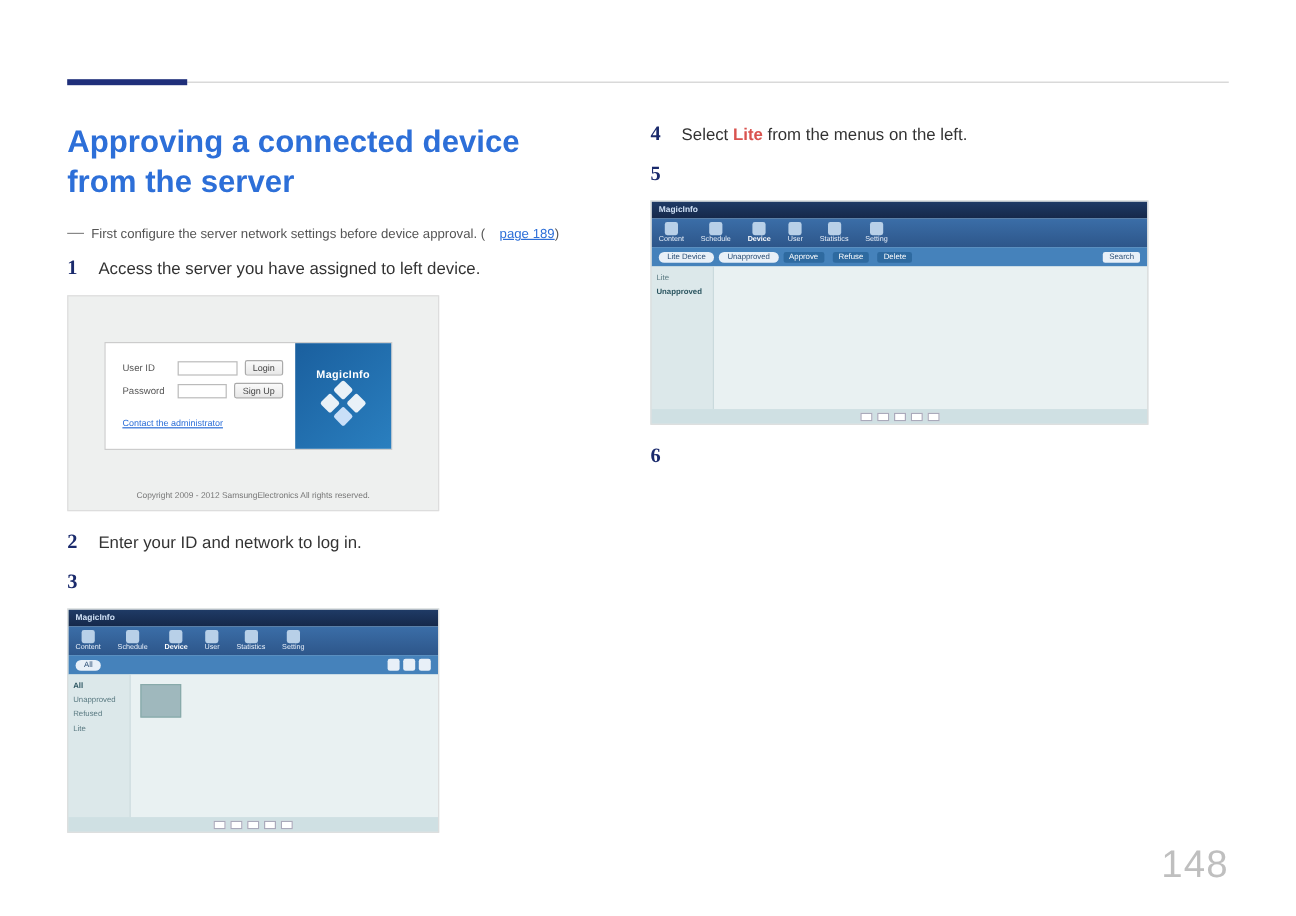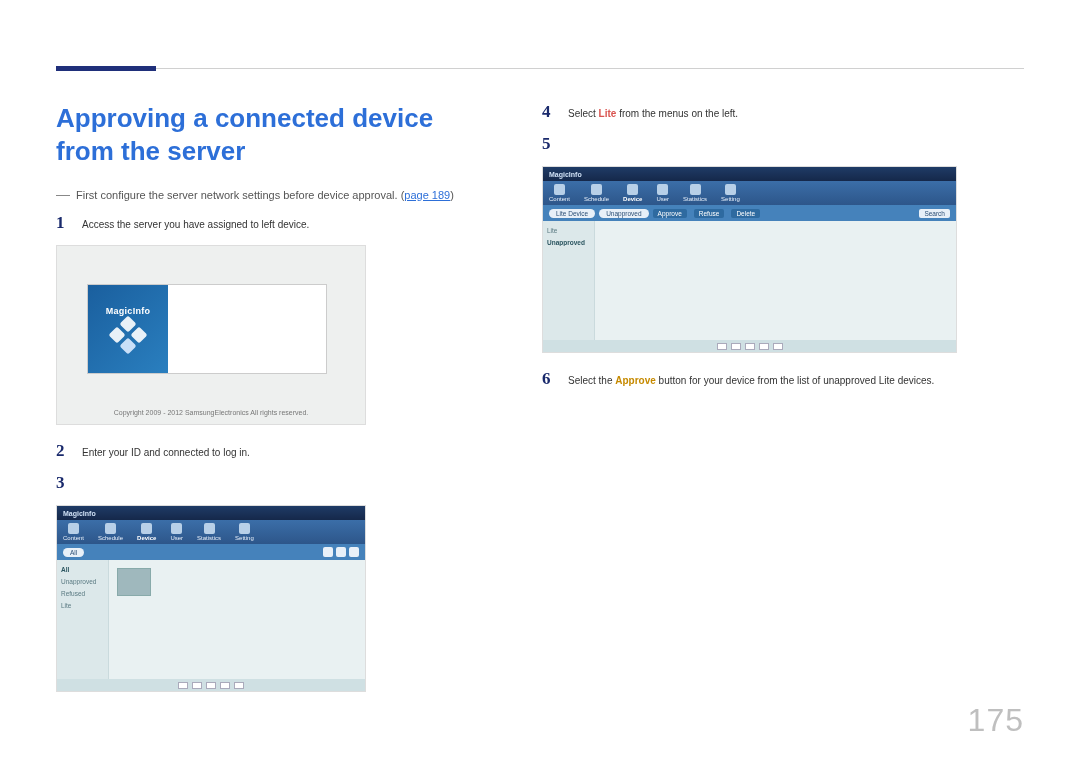--- a/index.html
+++ b/index.html
@@ -7,24 +7,24 @@
   .page { position: relative; width: 1080px; height: 763px; padding: 50px 56px 40px 56px; }
   .rule-line { position: absolute; top: 68px; left: 56px; right: 56px; height: 1px; background: #d0d0d0; }
   .accent-bar { position: absolute; top: 66px; left: 56px; width: 100px; height: 5px; background: #1f2f7a; }
   .columns { display: flex; gap: 56px; margin-top: 52px; }
   .col { flex: 1 1 0; min-width: 0; }
   .left { max-width: 430px; }
   .right { max-width: 440px; }
   h1.title { color: #2d6fd8; font-weight: 700; font-size: 26px; line-height: 1.25; margin-bottom: 22px; }
   .note-row { display: flex; align-items: baseline; gap: 6px; font-size: 11px; color: #555; margin-bottom: 12px; }
   .note-dash { width: 14px; height: 1px; background: #888; display: inline-block; transform: translateY(-3px); }
-  .link { color: #2d6fd8; text-decoration: underline; }
+  .link { color: #2d6fd8; text-decoration: underline; margin-left: 12px; }
   .step-row { display: flex; align-items: baseline; gap: 12px; margin-bottom: 12px; }
   .step-num { color: #1a2a6c; font-size: 17px; font-weight: 600; min-width: 14px; font-family: Georgia, serif; }
-  .step-text { font-size: 10px; color: #333; line-height: 1.5; }
+  .step-text { font-size: 14px; color: #333; line-height: 1.5; }
   .kw1 { color: #d9534f; font-weight: 700; }
   .kw2 { color: #2e8b3d; font-weight: 700; }
   .kw3 { color: #c68a00; font-weight: 700; }
   .sshot { border: 1px solid #ddd; margin: 6px 0 16px 0; }
   
   .login-shot { width: 310px; height: 180px; background: #eef0ef; position: relative; }
   .login-card { position: absolute; left: 30px; top: 38px; width: 240px; height: 90px; background: #fff; border: 1px solid #ccc; display: flex; }
   .login-left { flex: 1; padding: 14px 10px 6px 14px; }
   .login-right { width: 80px; background: linear-gradient(135deg,#1a5f9e,#2a7fbf); position: relative; display: flex; flex-direction: column; align-items: center; justify-content: center; gap: 2px; }
   .mi-label { color: #fff; font-size: 9px; font-weight: 600; letter-spacing: .3px; }
@@ -86,36 +86,49 @@
         </span>
       </div>
 
       <div class="step-row">
         <span class="step-num">1</span>
         <span class="step-text">Access the server you have assigned to left device.</span>
       </div>
 
       <div class="sshot login-shot">
         <div class="login-card">
+          <div class="login-left">
+            <div class="frow">
+              <span class="flabel">User ID</span>
+              <span class="finput"></span>
+              <span class="fbtn">Login</span>
+            </div>
+            <div class="frow">
+              <span class="flabel">Password</span>
+              <span class="finput"></span>
+              <span class="fbtn">Sign Up</span>
+            </div>
+            <span class="admin-link">Contact the administrator</span>
+          </div>
           <div class="login-right">
             <span class="mi-label">MagicInfo</span>
             <div class="mi-cube">
                 <span></span>
                 <span></span>
                 <span></span>
                 <span></span>
               </div>
           </div>
         </div>
         <div class="copyright">Copyright 2009 - 2012 SamsungElectronics All rights reserved.</div>
       </div>
 
       <div class="step-row">
         <span class="step-num">2</span>
-        <span class="step-text">Enter your ID and connected to log in.</span>
+        <span class="step-text">Enter your ID and network to log in.</span>
       </div>
 
       <div class="step-row">
         <span class="step-num">3</span>
       </div>
 
       <div class="sshot dash-shot">
         <div class="dash-top">
             <span class="logo">MagicInfo</span>
           </div>
@@ -239,22 +252,19 @@
           <span class="pg"></span>
             <span class="pg"></span>
             <span class="pg"></span>
             <span class="pg"></span>
             <span class="pg"></span>
         </div>
       </div>
 
       <div class="step-row">
         <span class="step-num">6</span>
-        <span class="step-text">
-          <span>Select the </span><b class="kw3">Approve</b><span> button for your device from the list of unapproved Lite devices.</span>
-        </span>
       </div>
 
     </div>
   </div>
 
-  <div class="page-num">175</div>
+  <div class="page-num">148</div>
 </div>
 
 </body></html>

